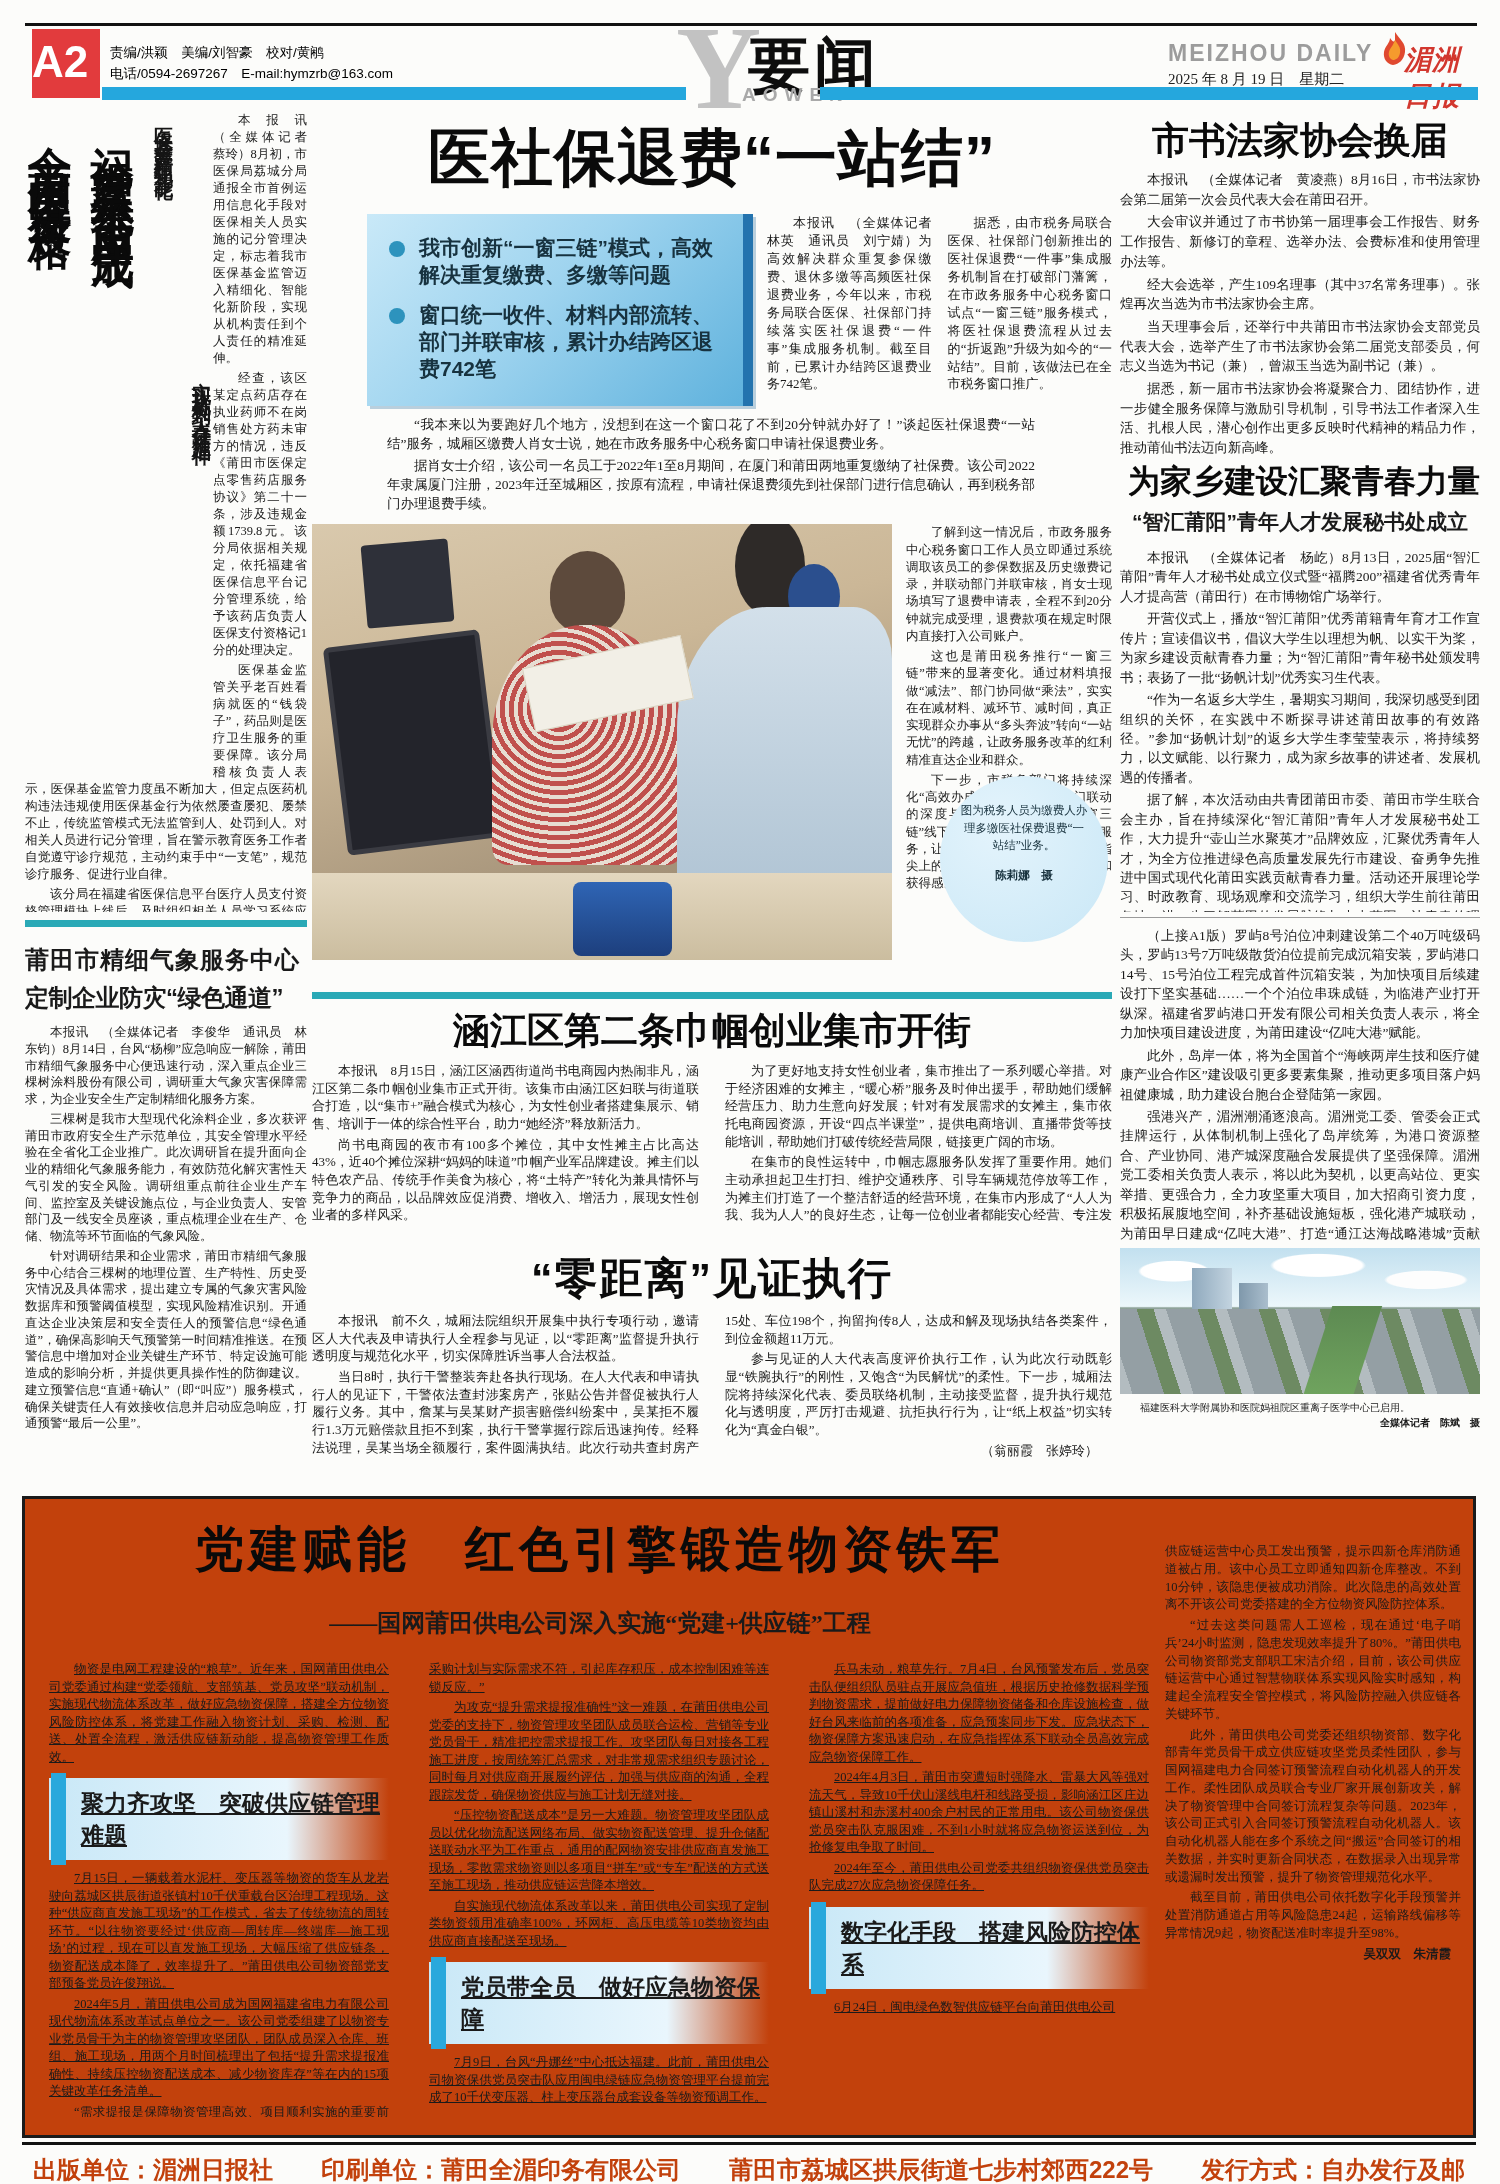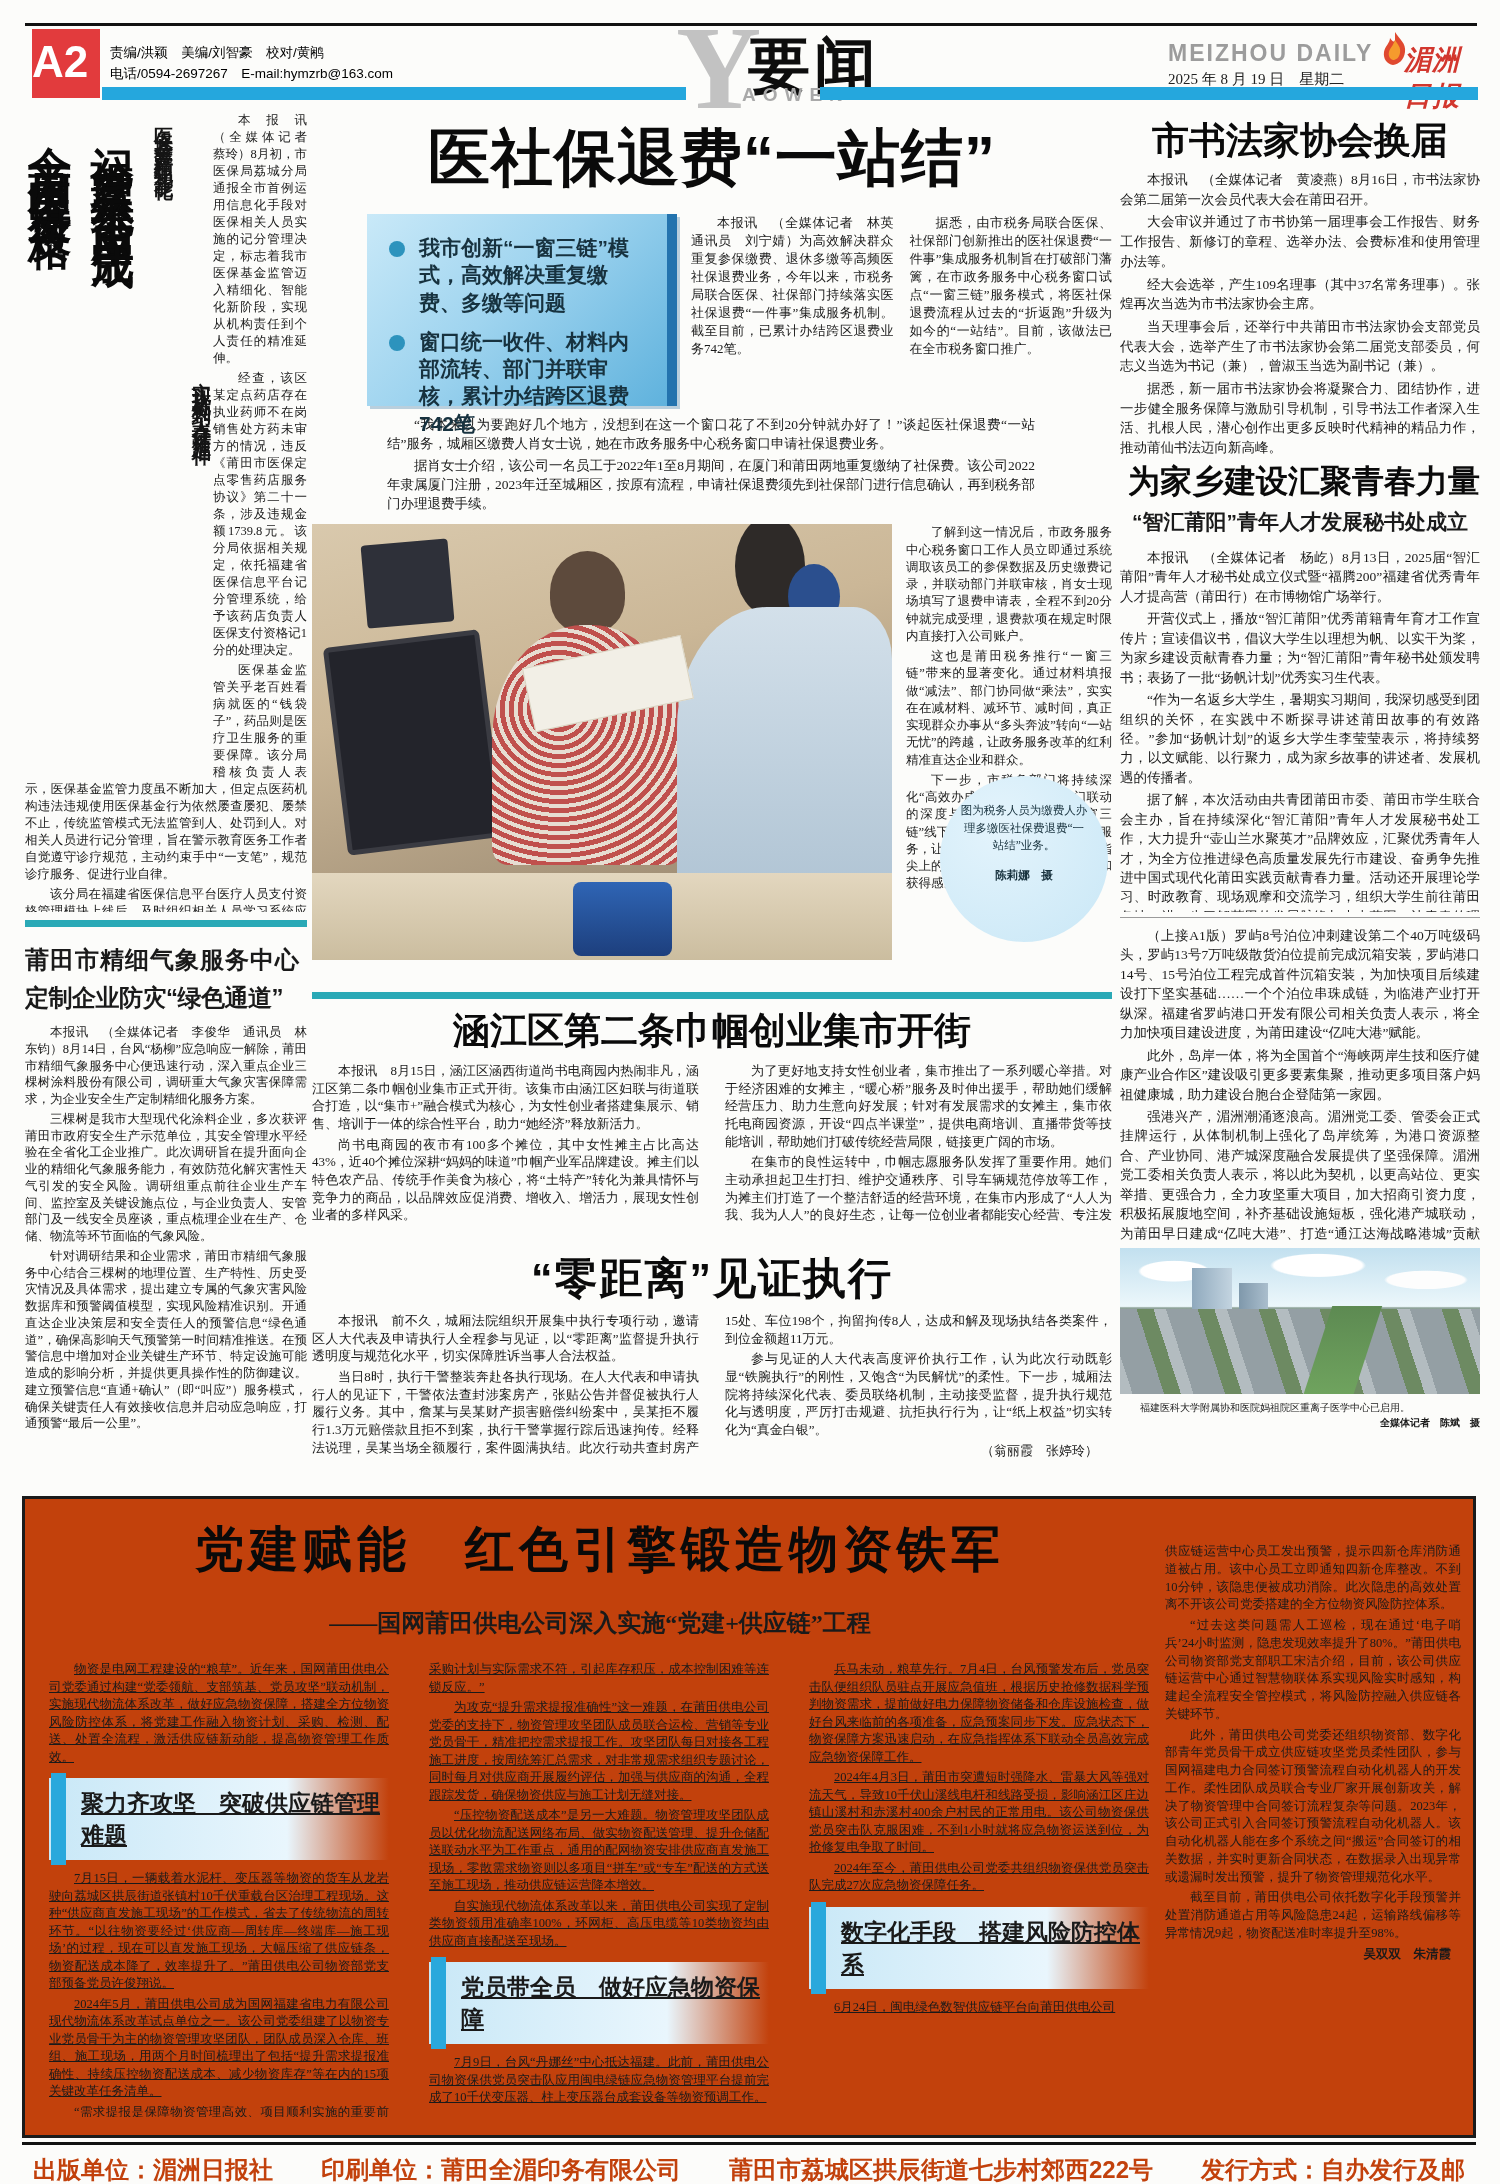--- a/index.html
+++ b/index.html
@@ -54,21 +54,21 @@
   .weather { left:25px; top:944px; width:282px; height:546px; overflow:hidden; }
   .weather .kicker { font-size:24px; font-weight:bold; margin-bottom:6px; letter-spacing:1px; }
   .weather .w-title { font-size:24px; font-weight:bold; margin-bottom:10px; letter-spacing:-0.5px; }
   .weather .body { font-size:12.5px; line-height:1.34; }
 
   
   .center-art { left:312px; top:112px; width:800px; height:876px; overflow:hidden; }
   .main-headline { text-align:center; font-size:62px; font-weight:bold; letter-spacing:1px;
                    height:92px; line-height:92px; color:#0a0a0a; }
   .row1 { display:flex; gap:14px; padding-left:55px; margin-top:10px; }
-  .blue-box { flex:none; width:310px; height:192px; padding:20px 18px 10px 20px;
+  .blue-box { flex:none; width:386px; height:192px; padding:20px 18px 10px 20px;
               background:linear-gradient(135deg,#c9e9f8 0%,#9fd4ef 45%,#5fb2dd 100%);
               border-right:10px solid #2373ae; box-shadow:3px 3px 0 #b9cfdd; }
   .bullet { position:relative; padding-left:32px; font-weight:bold; font-size:21px;
             line-height:1.3; margin-bottom:12px; color:#17323f;
             font-family:"Liberation Sans","DejaVu Sans",sans-serif; }
   .bullet::before { content:''; position:absolute; left:2px; top:7px; width:16px; height:16px;
                     border-radius:50%; background:#2d93bd; }
   .text-a { flex:1; height:192px; column-count:2; column-gap:16px; font-size:13px; line-height:1.38; overflow:hidden; }
   .text-b { margin:10px 0 0 75px; width:648px; font-size:13.5px; line-height:1.4; max-height:122px; overflow:hidden; }
   .row3 { position:relative; margin-top:8px; height:442px; overflow:hidden; }

